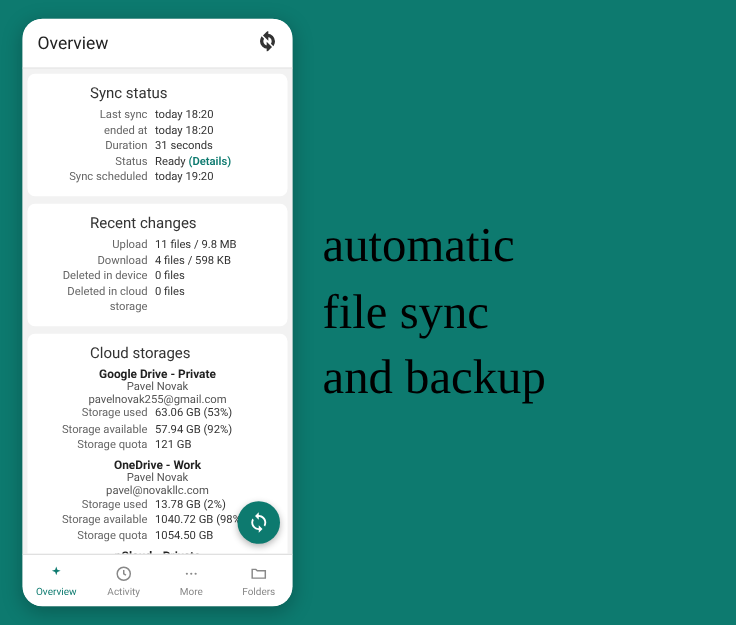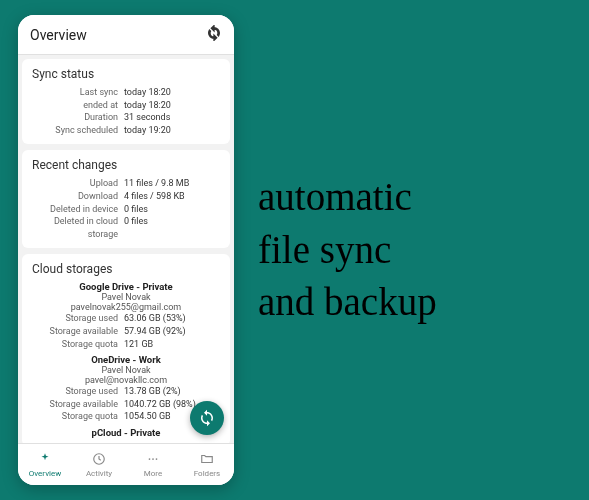--- a/index.html
+++ b/index.html
@@ -47,20 +47,21 @@
 .card {
   background: #fff;
   border-radius: 6px;
   margin-bottom: 6px;
   padding: 8px 10px;
 }
 .card-title {
   font-size: 12px;
   color: #333;
   margin-bottom: 5px;
+  margin-left: 40px;
 }
 .row {
   display: flex;
   font-size: 9px;
   line-height: 1.4;
 }
 .row .label {
   width: 92px;
   text-align: right;
   color: #666;
@@ -148,20 +149,24 @@
         </div>
       <div class="row">
           <div class="label">ended at</div>
           <div class="value">today 18:20</div>
         </div>
       <div class="row">
           <div class="label">Duration</div>
           <div class="value">31 seconds</div>
         </div>
       <div class="row">
+          <div class="label">Status</div>
+          <div class="value"><span>Ready</span> <span class="link">(Details)</span></div>
+        </div>
+      <div class="row">
           <div class="label">Sync scheduled</div>
           <div class="value">today 19:20</div>
         </div>
     </div>
 
     <div class="card">
       <div class="card-title">Recent changes</div>
       <div class="row">
           <div class="label">Upload</div>
           <div class="value">11 files / 9.8 MB</div>

